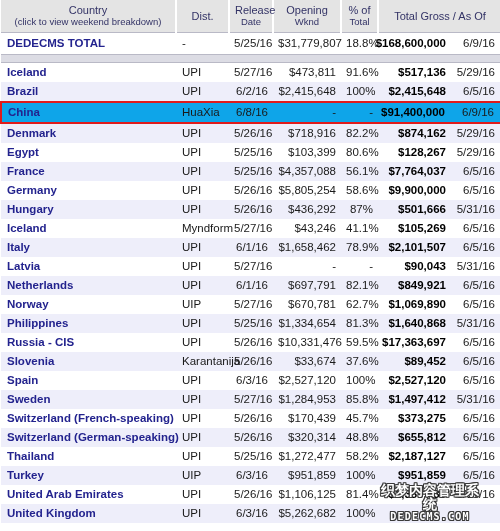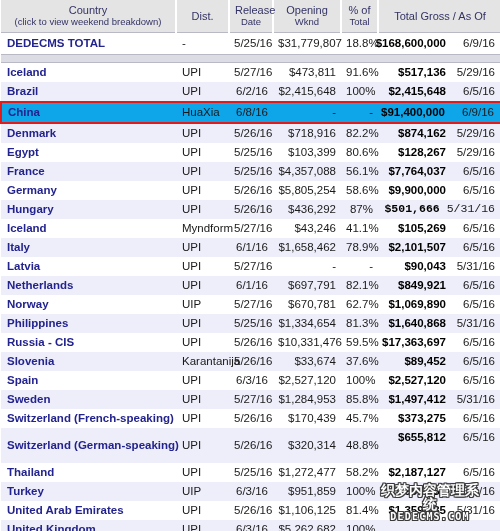--- a/index.html
+++ b/index.html
@@ -285,21 +285,21 @@
             <span style="margin-left: 7px; margin-right: 6px; min-width: 42px; text-align: right;">6/5/16</span>
           </div>
         </td>
       </tr>
       <tr class="row-even">
         <td class="c-country">Hungary</td>
         <td class="c-dist">UPI</td>
         <td class="c-rel">5/26/16</td>
         <td class="c-open">$436,292</td>
         <td class="c-pct">87%</td>
-        <td style="padding: 2px 0px 3px; font-family: Liberation Mono, monospace;">
+        <td style="padding: 2px 0px 3px;">
           <div style="display: flex; justify-content: flex-end; align-items: baseline;">
             <span style="font-weight: bold; color: rgb(0, 0, 0);">$501,666</span>
             <span style="margin-left: 7px; margin-right: 6px; min-width: 42px; text-align: right;">5/31/16</span>
           </div>
         </td>
       </tr>
       <tr class="row-odd">
         <td class="c-country">Iceland</td>
         <td class="c-dist">Myndform</td>
         <td class="c-rel">5/27/16</td>
@@ -441,21 +441,21 @@
             <span style="margin-left: 7px; margin-right: 6px; min-width: 42px; text-align: right;">6/5/16</span>
           </div>
         </td>
       </tr>
       <tr class="row-even">
         <td class="c-country">Switzerland (German-speaking)</td>
         <td class="c-dist">UPI</td>
         <td class="c-rel">5/26/16</td>
         <td class="c-open">$320,314</td>
         <td class="c-pct">48.8%</td>
-        <td style="padding: 2px 0px 19px;">
+        <td style="padding: 2px 0px 3px;">
           <div style="display: flex; justify-content: flex-end; align-items: baseline;">
             <span style="font-weight: bold; color: rgb(0, 0, 0);">$655,812</span>
             <span style="margin-left: 7px; margin-right: 6px; min-width: 42px; text-align: right;">6/5/16</span>
           </div>
         </td>
       </tr>
       <tr class="row-odd">
         <td class="c-country">Thailand</td>
         <td class="c-dist">UPI</td>
         <td class="c-rel">5/25/16</td>

